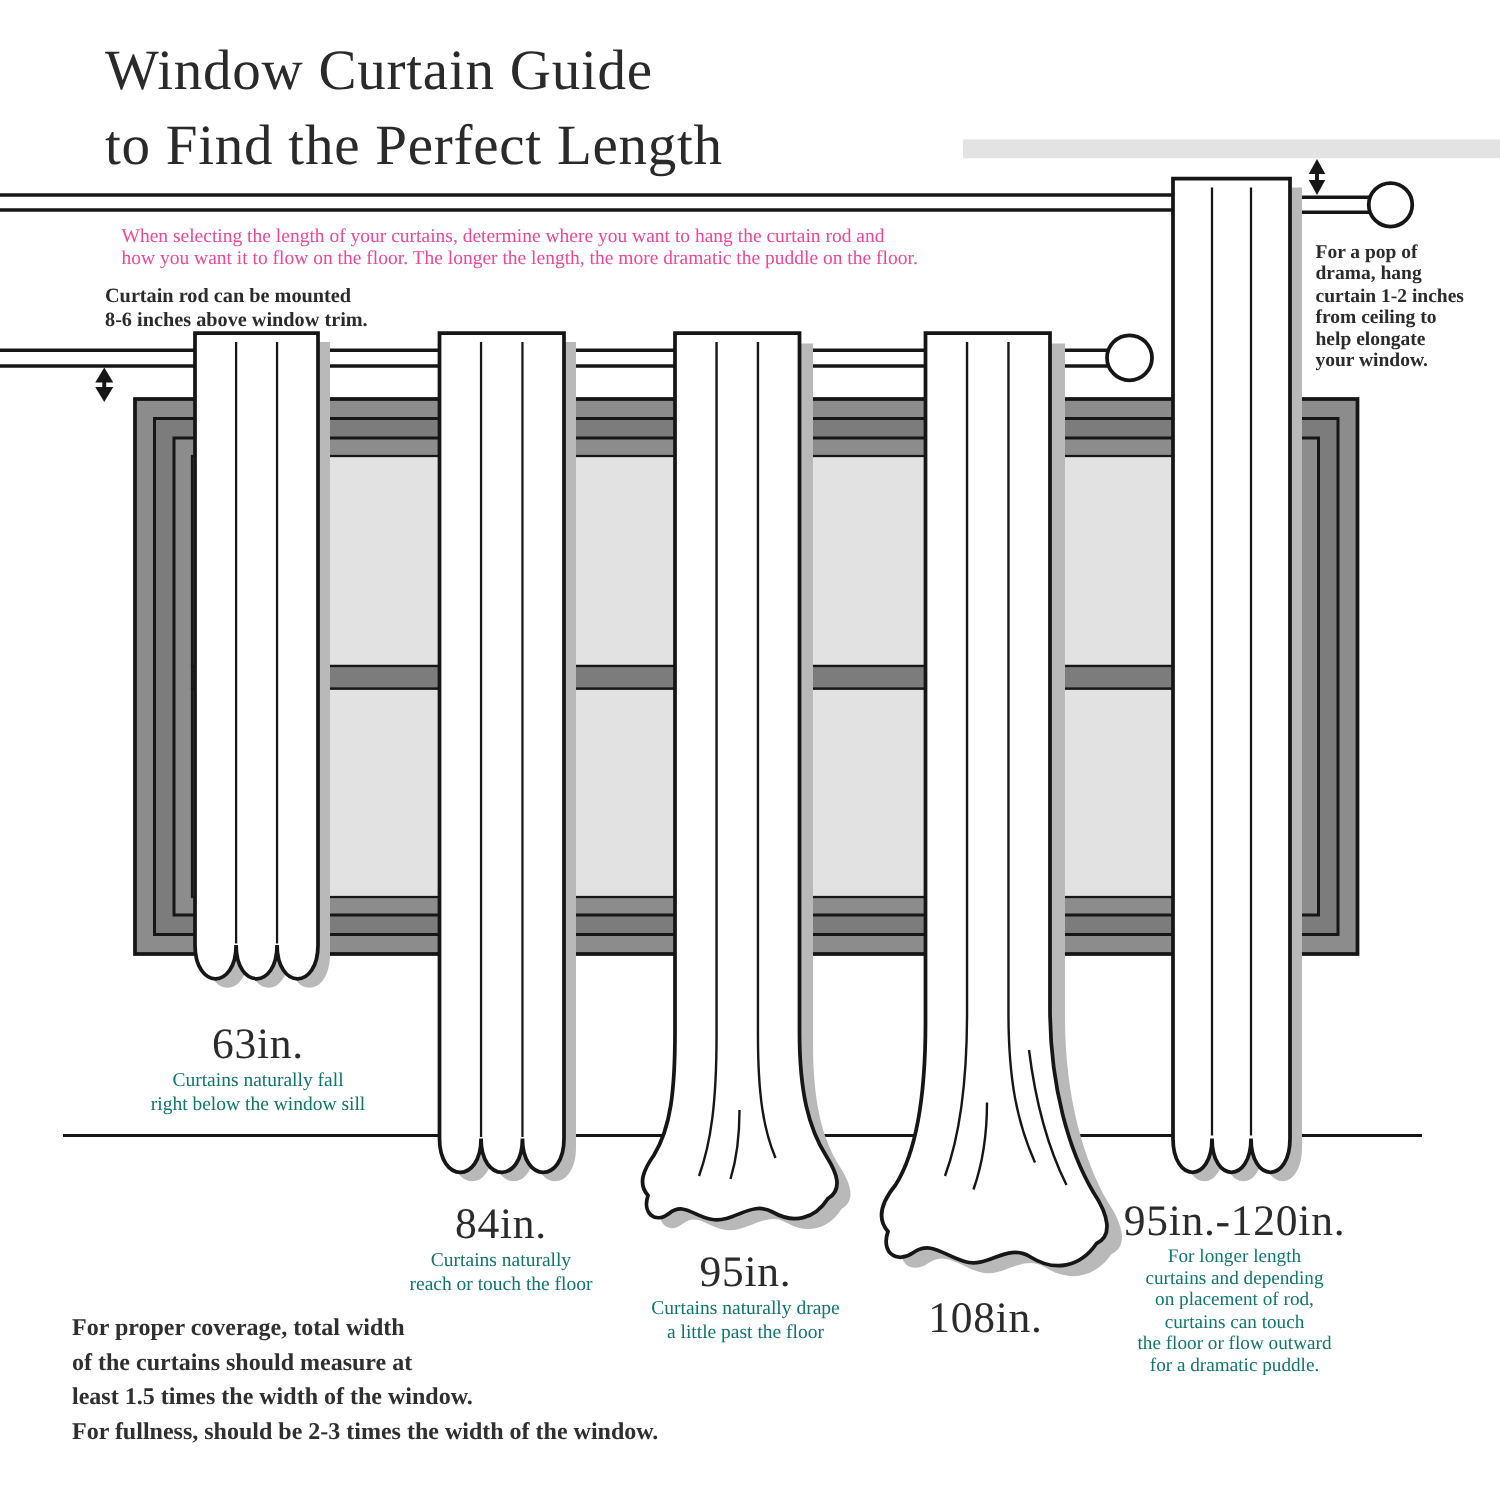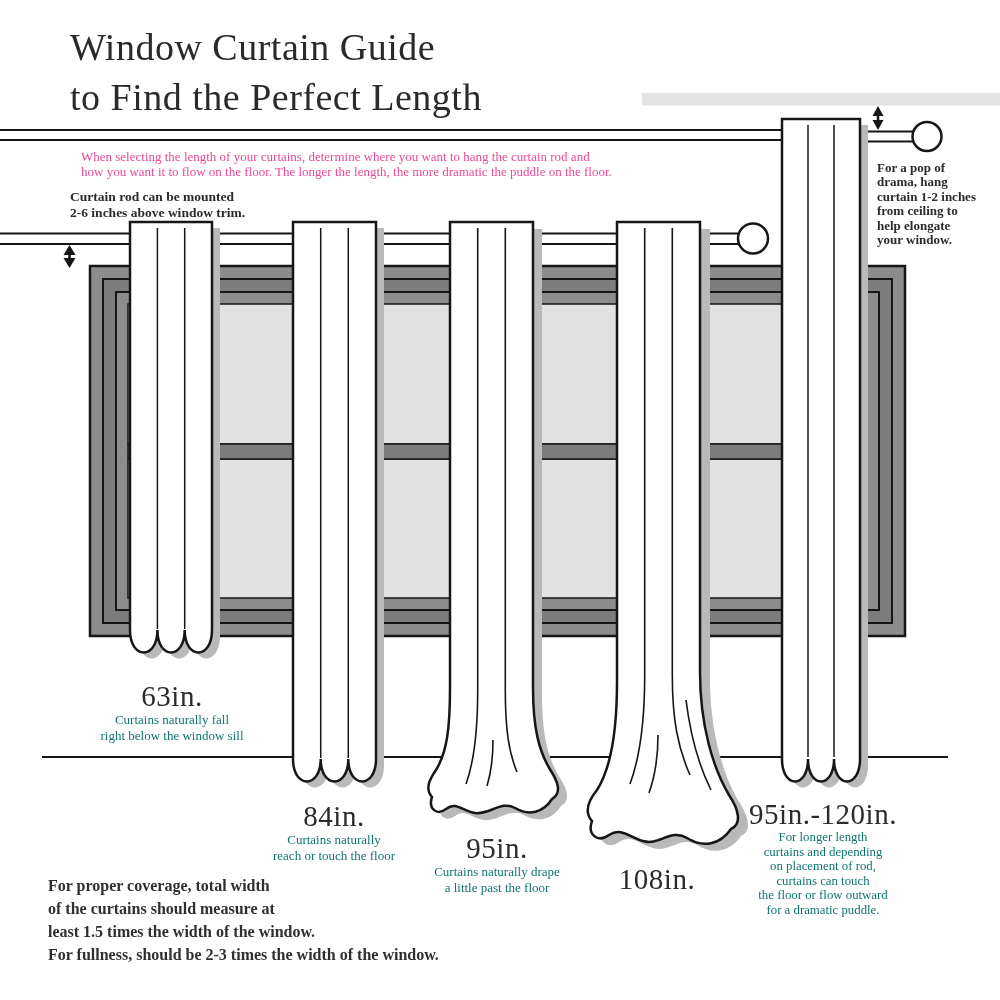--- a/index.html
+++ b/index.html
@@ -167,21 +167,21 @@
     </g>
   </svg>
 
   <div class="title txt">Window Curtain Guide
 to Find the Perfect Length</div>
 
   <div class="intro txt">When selecting the length of your curtains, determine where you want to hang the curtain rod and
 how you want it to flow on the floor. The longer the length, the more dramatic the puddle on the floor.</div>
 
   <div class="rod-note txt">Curtain rod can be mounted
-2-6 inches above window trim.</div>
+8-6 inches above window trim.</div>
 
   <div class="ceiling-note txt">For a pop of
 drama, hang
 curtain 1-2 inches
 from ceiling to
 help elongate
 your window.</div>
 
   <div class="len-label" style="left:172px;top:681px;">
     <div class="len-size">63in.</div>

